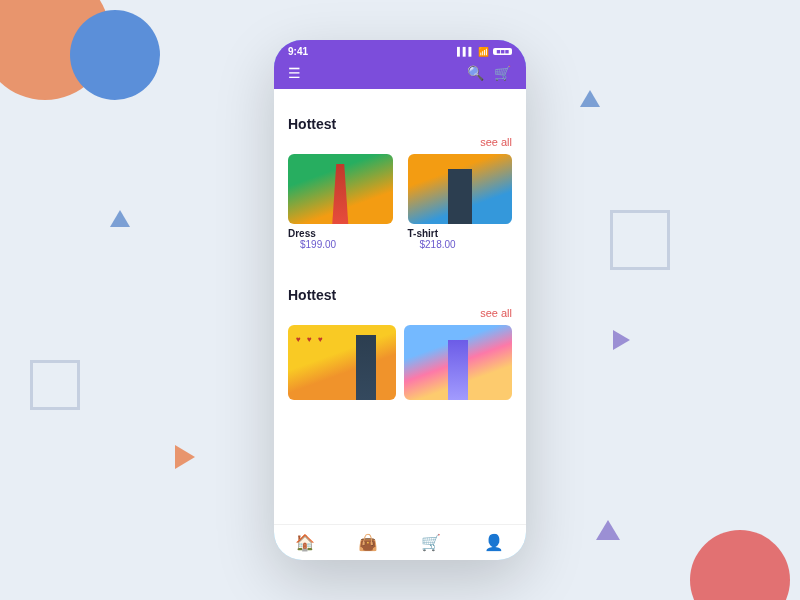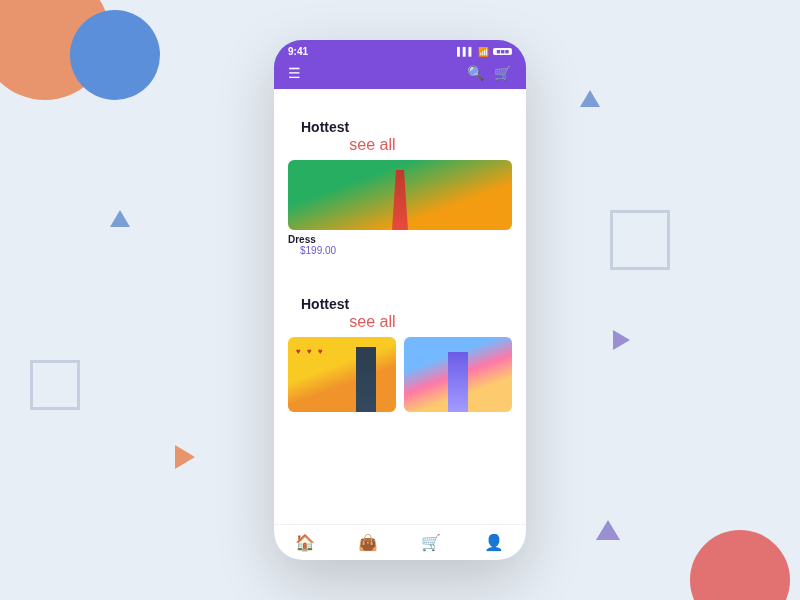--- a/index.html
+++ b/index.html
@@ -134,31 +134,31 @@
     .content {
       flex: 1;
       overflow-y: auto;
       background: #fff;
     }
     .content::-webkit-scrollbar { display: none; }
 
     
     .section-header {
       display: flex;
-      justify-content: flex-start;
+      justify-content: space-between;
       align-items: center;
-      padding: 10px 27px 6px;
+      padding: 10px 14px 6px;
     }
     .section-title {
       font-size: 14px;
       font-weight: 700;
       color: #1a1a2e;
     }
     .see-all {
-      font-size: 16px;
+      font-size: 11px;
       color: #e05a5a;
       cursor: pointer;
       margin-top: 37px;
     }
 
     
     .product-row {
       display: flex;
       padding: 0 14px 10px;
       gap: 15px;
@@ -413,20 +413,25 @@
 
     <div class="product-row">
 
       <div class="product-card">
         <div class="product-img img-dress"></div>
         <div class="product-name">Dress</div>
         <div class="product-price">$199.00</div>
       </div>
 
 
+      <div class="product-card">
+        <div class="product-img img-tshirt"></div>
+        <div class="product-name">T-shirt</div>
+        <div class="product-price">$218.00</div>
+      </div>
     </div>
 
     <div class="section-header">
       <span class="section-title">Hottest</span>
       <span class="see-all">see all</span>
     </div>
 
     <div class="product-row-wide">
 
       <div class="product-card-wide">

